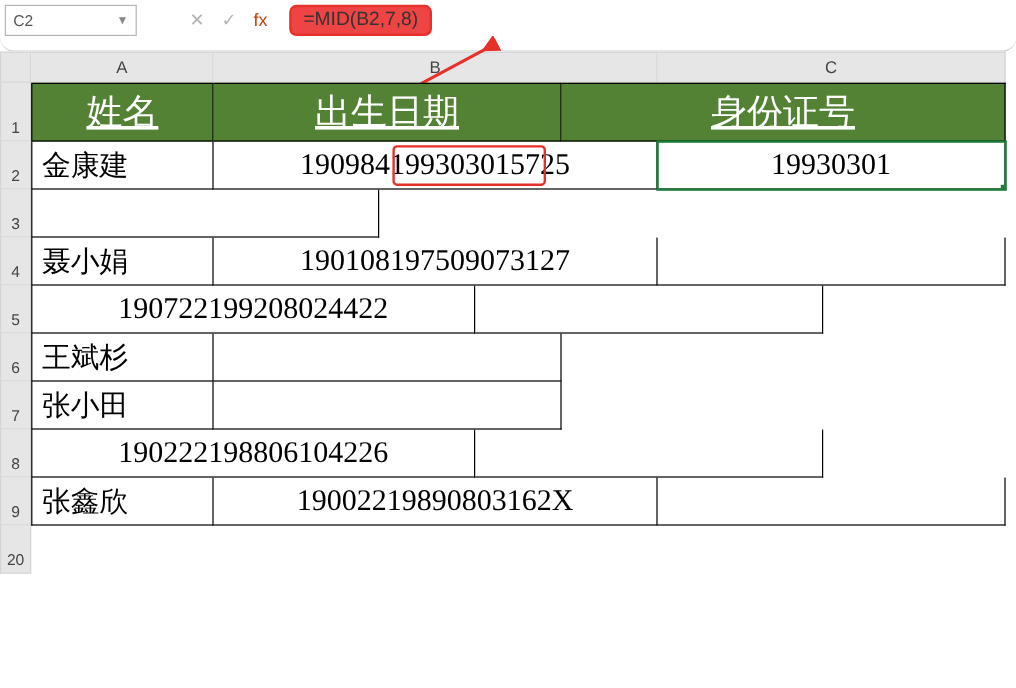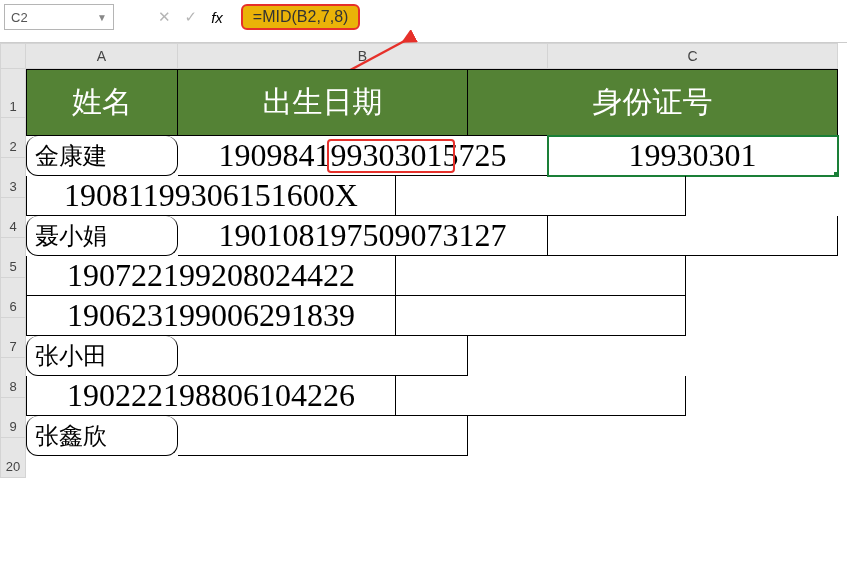--- a/index.html
+++ b/index.html
@@ -10,20 +10,21 @@
     width: 847px;
     height: 573px;
     overflow: hidden;
     position: relative;
   }
   .formula-bar {
     display: flex;
     align-items: center;
     padding: 4px 4px 12px 4px;
     border-bottom: 1px solid #ccc;
+    border-radius: 12px;
   }
   .name-box {
     width: 110px;
     height: 26px;
     border: 1px solid #b5b5b5;
     background: #fff;
     display: flex;
     align-items: center;
     padding: 0 6px;
     font-size: 13px;
@@ -36,29 +37,29 @@
     color: #888;
   }
   .fb-icons {
     display: flex;
     align-items: center;
     margin-left: 44px;
     gap: 14px;
     color: #b5b5b5;
   }
   .fb-icons span { font-size: 15px; display:inline-block; }
-  .fx { font-style: italic; font-size: 15px; color: #000000; }
+  .fx { font-size: 15px; color: #c2410c; }
   .formula-box {
     margin-left: 18px;
     border: 2px solid #e6302a;
     border-radius: 6px;
     padding: 2px 10px;
     font-size: 16px;
     color: #333;
-    background: #eab308;
+    background: #ef4444;
   }
   .arrow-wrap {
     position: absolute;
     left: 310px;
     top: 30px;
     width: 140px;
     height: 60px;
     pointer-events: none;
   }
   .sheet-area { display: flex; }
@@ -106,47 +107,48 @@
     display: flex;
     align-items: center;
     font-size: 24px;
     font-family: "Times New Roman","SimSun",serif;
     padding: 0 4px;
     overflow: hidden;
     position: relative;
   }
   .row .cell:first-child { border-left: 1px solid #000; }
   .header-row .cell {
-    height: 67px;
+    height: 49px;
     background: #548235;
     color: #fff;
     justify-content: center;
     font-size: 30px;
     font-family: "KaiTi","SimSun",serif;
     border-top: 1px solid #000;
+    text-decoration: underline;
   }
   .cell.center { justify-content: center; }
-  .cell.num { font-family: "Times New Roman",serif; font-size: 32px; }
+  .cell.num { font-family: "Times New Roman",serif; font-size: 25px; }
   .selected-cell { outline: 2px solid #1a7f37; outline-offset: -1px; }
   .handle {
     position: absolute;
     right: -3px;
     bottom: -3px;
     width: 6px;
     height: 6px;
     background: #1a7f37;
   }
   .red-mid {
     position: absolute;
     border: 2px solid #e6302a;
     border-radius: 4px;
     height: 34px;
     pointer-events: none;
   }
-  .left { justify-content: flex-start; padding-left: 8px; border-radius: 12px; }
+  .left { justify-content: flex-start; padding-left: 8px; }
 </style>
 </head>
 <body>
 
 <div class="formula-bar">
   <div class="name-box">
     <span>C2</span>
     <span class="dd">▼</span>
   </div>
   <div class="fb-icons">
@@ -204,43 +206,43 @@
         <span>190984199303015725</span>
         <div class="red-mid" style="left:149px; width:128px;"></div>
       </div>
       <div class="cell colC center num selected-cell">
         <span>19930301</span>
         <div class="handle"></div>
       </div>
     </div>
 
     <div class="row">
-      <div class="cell colB center num">19081199306151600X</div>
       <div class="cell colC center num"></div>
     </div>
     <div class="row">
       <div class="cell colA left">聂小娟</div>
       <div class="cell colB center num">190108197509073127</div>
       <div class="cell colC center num"></div>
     </div>
     <div class="row">
       <div class="cell colB center num">190722199208024422</div>
       <div class="cell colC center num"></div>
     </div>
     <div class="row">
-      <div class="cell colB center num">190623199006291839</div>
+      <div class="cell colA left">王斌杉</div>
       <div class="cell colC center num"></div>
     </div>
     <div class="row">
       <div class="cell colA left">张小田</div>
       <div class="cell colC center num"></div>
     </div>
     <div class="row">
       <div class="cell colB center num">190222198806104226</div>
       <div class="cell colC center num"></div>
     </div>
     <div class="row">
       <div class="cell colA left">张鑫欣</div>
+      <div class="cell colB center num">19002219890803162X</div>
       <div class="cell colC center num"></div>
     </div>
 
   </div>
 </div>
 
 </body></html>

